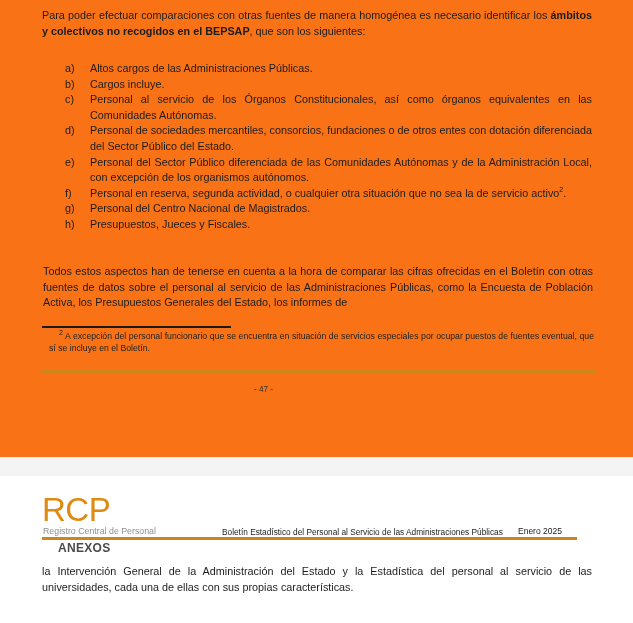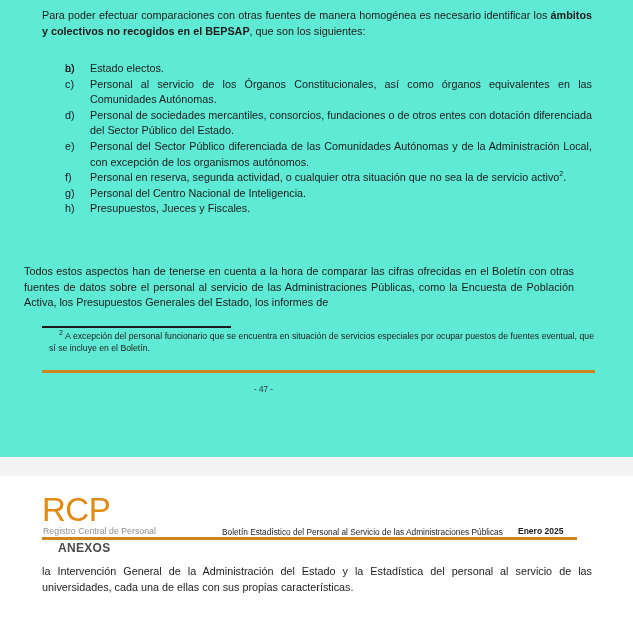--- a/index.html
+++ b/index.html
@@ -63,74 +63,75 @@
     font-size: 8.8px;
     color: #8f8f8f;
     text-align: right;
   }
   .header-title {
     font-size: 8.3px;
     color: #222;
   }
   .header-date {
     font-size: 8.5px;
-    font-weight: bold;
+    font-weight: normal;
     color: #1a1a1a;
   }
   .section-label {
     font-size: 12px;
     font-weight: bold;
     color: #4a4a4a;
     letter-spacing: 0.3px;
   }
 </style>
 </head>
 <body>
 
-<div class="abs" style="left:0; top:0; width:633px; height:457px; background:#5eead4;">
+<div class="abs" style="left:0; top:0; width:633px; height:457px; background:#f97316;">
 
   <p class="abs body-text" style="left:42px; top:8px; width:550px;">
     <span>Para poder efectuar comparaciones con otras fuentes de manera homogénea es necesario identificar los </span><b>ámbitos y colectivos no recogidos en el BEPSAP</b><span>, que son los siguientes:</span>
   </p>
 
   <div class="abs" style="left:42px; top:61px; width:550px;">
     <div class="list-item">
       <span class="list-label">a)</span>
+      <span>Altos cargos de las Administraciones Públicas.</span>
     </div>
     <div class="list-item">
       <span class="list-label">b)</span>
-      <span>Estado electos.</span>
+      <span>Cargos incluye.</span>
     </div>
     <div class="list-item">
       <span class="list-label">c)</span>
       <span>Personal al servicio de los Órganos Constitucionales, así como órganos equivalentes en las Comunidades Autónomas.</span>
     </div>
     <div class="list-item">
       <span class="list-label">d)</span>
       <span>Personal de sociedades mercantiles, consorcios, fundaciones o de otros entes con dotación diferenciada del Sector Público del Estado.</span>
     </div>
     <div class="list-item">
       <span class="list-label">e)</span>
       <span>Personal del Sector Público diferenciada de las Comunidades Autónomas y de la Administración Local, con excepción de los organismos autónomos.</span>
     </div>
     <div class="list-item">
       <span class="list-label">f)</span>
       <span>Personal en reserva, segunda actividad, o cualquier otra situación que no sea la de servicio activo</span><sup>2</sup><span>.</span>
     </div>
     <div class="list-item">
       <span class="list-label">g)</span>
-      <span>Personal del Centro Nacional de Inteligencia.</span>
+      <span>Personal del Centro Nacional de Magistrados.</span>
     </div>
     <div class="list-item">
       <span class="list-label">h)</span>
       <span>Presupuestos, Jueces y Fiscales.</span>
     </div>
   </div>
 
-  <p class="abs body-text" style="left:24px; top:264px; width:550px;">Todos estos aspectos han de tenerse en cuenta a la hora de comparar las cifras ofrecidas en el Boletín con otras fuentes de datos sobre el personal al servicio de las Administraciones Públicas, como la Encuesta de Población Activa, los Presupuestos Generales del Estado, los informes de</p>
+  <p class="abs body-text" style="left:43px; top:264px; width:550px;">Todos estos aspectos han de tenerse en cuenta a la hora de comparar las cifras ofrecidas en el Boletín con otras fuentes de datos sobre el personal al servicio de las Administraciones Públicas, como la Encuesta de Población Activa, los Presupuestos Generales del Estado, los informes de</p>
 
   <div class="abs footnote-rule" style="left:42px; top:326px; width:189px;"></div>
 
   <p class="abs footnote" style="left:49px; top:331px; width:545px;">
     <sup>2</sup><span> A excepción del personal funcionario que se encuentra en situación de servicios especiales por ocupar puestos de fuentes eventual, que sí se incluye en el Boletín.</span>
   </p>
 
   <div class="abs accent-rule" style="left:42px; top:370px; width:553px; background:#CD861C;"></div>
 
   <div class="abs page-number" style="left:0; top:385px;">- 47 -</div>

